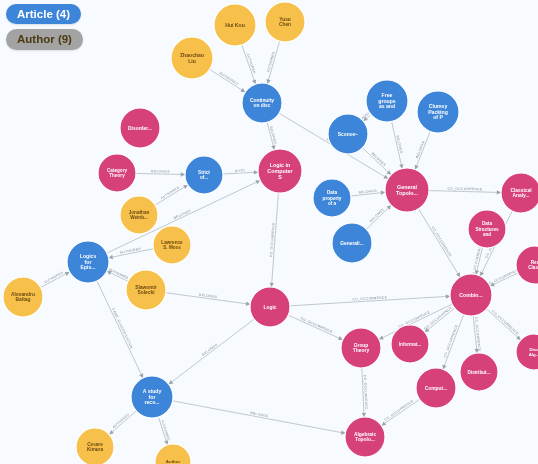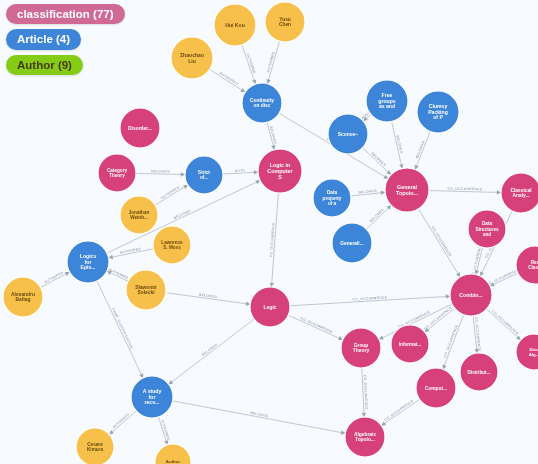--- a/index.html
+++ b/index.html
@@ -30,27 +30,26 @@
     position:absolute;left:6px;top:4px;z-index:5;
     display:flex;flex-direction:column;align-items:flex-start;gap:5px;
   }
   .legend-pill{
     border-radius:11px;padding:3px 11px;font-size:11.5px;font-weight:700;
     color:#fff;white-space:nowrap;line-height:1.25;
     box-shadow:0 1px 2px rgba(0,0,0,.12);
   }
   .legend-classification{background:#d06a94;}
   .legend-article{background:#3d85d8;}
-  .legend-author{background:#84cc16;color:#4a3a10;font-weight:600;}
+  .legend-author{background:#a3a3a3;color:#4a3a10;font-weight:600;}
 </style>
 </head>
 <body>
 
 <div id="legend">
-    <div class="legend-pill legend-classification">classification (77)</div>
     <div class="legend-pill legend-article">Article (4)</div>
     <div class="legend-pill legend-author">Author (9)</div>
   </div>
 
 <svg id="graph-canvas" viewBox="0 0 538 464" preserveAspectRatio="none">
   <g id="edge-layer">
       <g>
         <line x1="241.86932184154648" y1="44.844707542245416" x2="255.4577887223367" y2="84.10027853119485" class="edge-line"></line>
         <polygon class="arrow-head" points="255.4577887223367,84.10027853119485 252.00495499245883,80.85098026328873 256.16289371559594,79.4116937822028"></polygon>
         <text x="248.66355528194157" y="62.87249303672012" class="edge-label" text-anchor="middle" transform="rotate(70.91 248.66355528194157 64.47249303672012)">AUTHORED</text>

